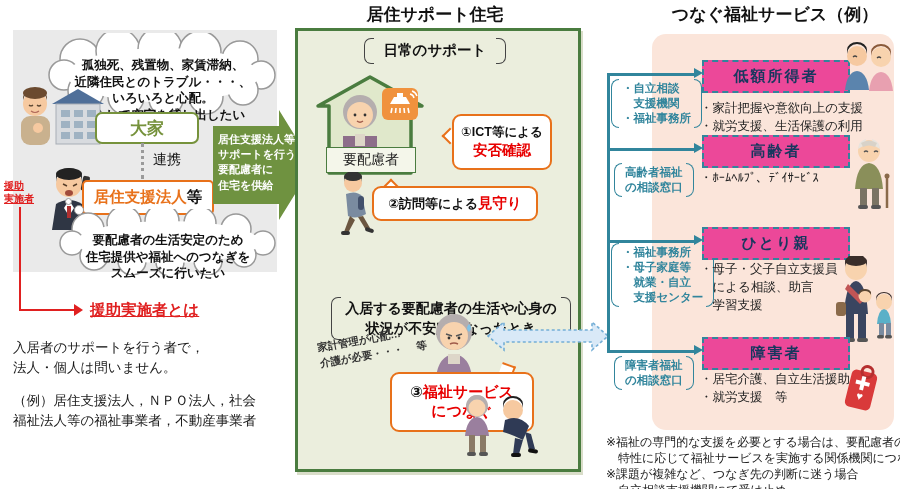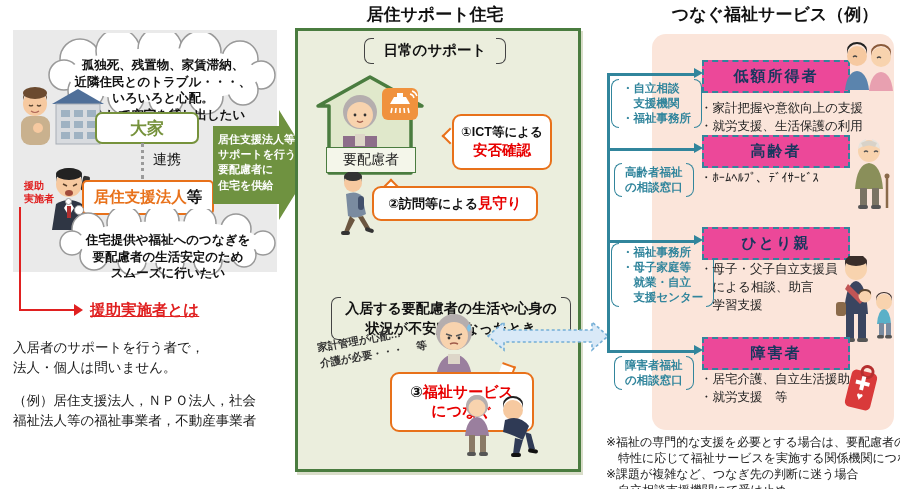--- a/index.html
+++ b/index.html
@@ -11,21 +11,21 @@
 
   
   .gray-panel{left:13px;top:30px;width:264px;height:242px;background:#eaeaea;}
   .cloud-wrap{position:absolute;}
   .cloud-txt{position:absolute;left:0;right:0;font-size:12.5px;line-height:1.32;font-weight:bold;color:#111;margin-top:16px;}
   .tail-dot{position:absolute;background:#fff;border:1.5px solid #999;border-radius:50%;}
   .owner-box{left:95px;top:112px;width:100px;height:28px;background:#fff;border:2px solid #76923c;border-radius:7px;
              display:flex;align-items:center;justify-content:center;font-size:17px;font-weight:bold;color:#76923c;}
   .dotline{left:141px;top:143px;height:36px;width:0;border-left:3px dotted #9a9a9a;}
   .renkei{left:153px;top:151px;font-size:14px;color:#111;}
-  .enjo-tag{left:24px;top:180px;font-size:10px;font-weight:bold;color:#e02020;line-height:1.25;}
+  .enjo-tag{left:4px;top:180px;font-size:10px;font-weight:bold;color:#e02020;line-height:1.25;text-decoration:underline;}
   .corp-box{left:82px;top:180px;width:128px;height:31px;background:#fff;border:2px solid #e8711a;border-radius:5px;
             display:flex;align-items:center;justify-content:center;font-size:15.5px;font-weight:bold;}
   .corp-main{color:#e8711a;}
   .corp-suffix{color:#111;}
   .red-vline{left:19px;top:207px;width:2px;height:104px;background:#e02020;}
   .red-hline{left:19px;top:309px;width:56px;height:2px;background:#e02020;}
   .red-head{left:74px;top:304px;width:0;height:0;border-left:9px solid #e02020;border-top:6px solid transparent;border-bottom:6px solid transparent;}
   .enjo-heading{left:90px;top:300px;font-size:15.5px;font-weight:bold;color:#e02020;text-decoration:underline;}
   .desc-block{left:13px;top:338px;width:285px;font-size:13.5px;line-height:1.5;color:#1a1a1a;}
   .desc-block .gap{height:12px;}
@@ -186,22 +186,22 @@
       <circle cx="205" cy="34" r="12"></circle>
         <circle cx="36" cy="47" r="14"></circle>
         <circle cx="74" cy="52" r="14"></circle>
       <circle cx="112" cy="53" r="14"></circle>
         <circle cx="150" cy="52" r="14"></circle>
         <circle cx="186" cy="46" r="12"></circle>
     </g>
     <ellipse cx="110" cy="33" rx="92" ry="21" fill="#fff"></ellipse>
   </svg>
   <div class="cloud-txt ctr" style="top:7px;">
+    <div>要配慮者の生活安定のため</div>
     <div>住宅提供や福祉へのつなぎを</div>
-    <div>要配慮者の生活安定のため</div>
     <div>スムーズに行いたい</div>
   </div>
 </div>
 <div class="tail-dot" style="left:74px;top:205px;width:8px;height:8px;"></div>
 <div class="tail-dot" style="left:65px;top:198px;width:5px;height:5px;"></div>
 
 <div class="abs red-vline"></div>
 <div class="abs red-hline"></div>
 <div class="abs red-head"></div>
 <div class="abs enjo-heading nowrap">援助実施者とは</div>

